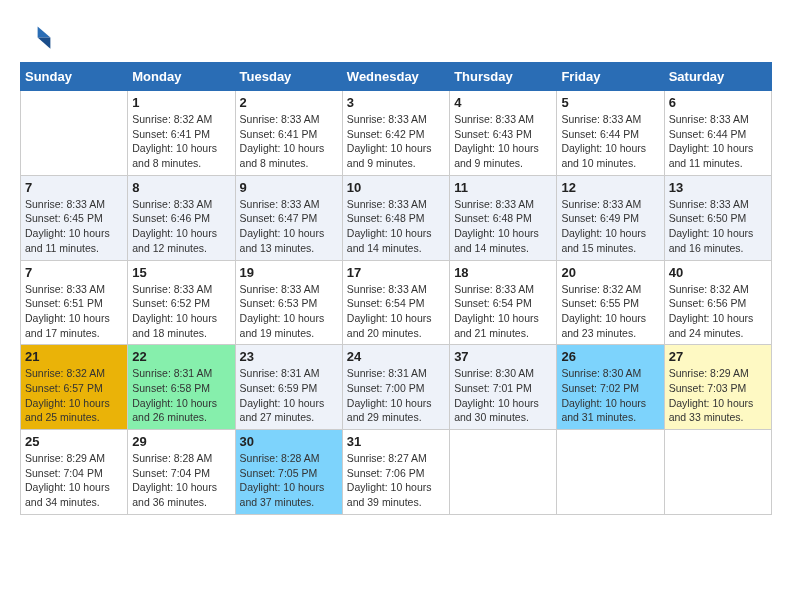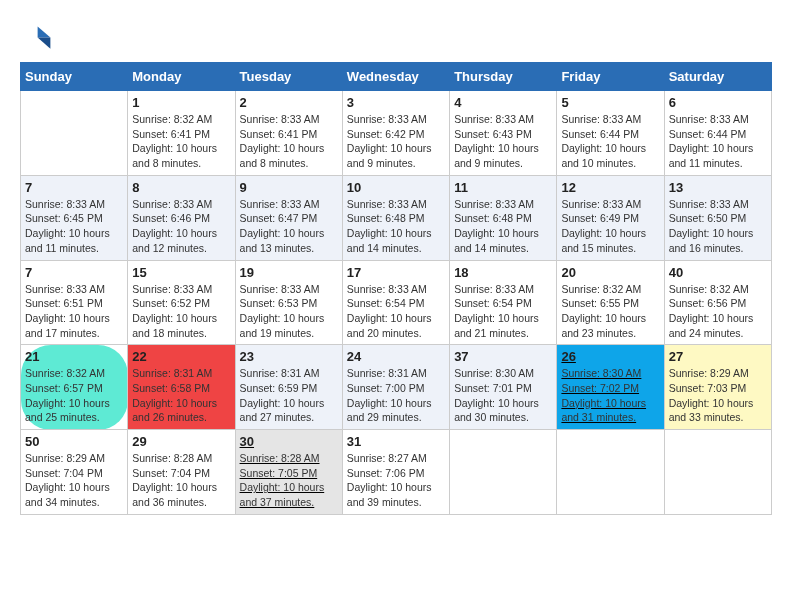--- a/index.html
+++ b/index.html
@@ -255,28 +255,28 @@
         </td>
         <td style="background-color: rgb(255, 255, 255);">
           <div class="day-num">40</div>
           <div class="day-info" style="white-space: pre-line;">Sunrise: 8:32 AM
 Sunset: 6:56 PM
 Daylight: 10 hours
 and 24 minutes.</div>
         </td>
       </tr>
       <tr>
-        <td style="background-color: #5eead4; border-radius: 30px;">
+        <td style="background-color: #eab308;">
           <div class="day-num">21</div>
           <div class="day-info" style="white-space: pre-line;">Sunrise: 8:32 AM
 Sunset: 6:57 PM
 Daylight: 10 hours
 and 25 minutes.</div>
         </td>
-        <td style="background-color: #ef4444;">
+        <td style="background-color: #86efac;">
           <div class="day-num">22</div>
           <div class="day-info" style="white-space: pre-line;">Sunrise: 8:31 AM
 Sunset: 6:58 PM
 Daylight: 10 hours
 and 26 minutes.</div>
         </td>
         <td style="background-color: rgb(238, 242, 249);">
           <div class="day-num">23</div>
           <div class="day-info" style="white-space: pre-line;">Sunrise: 8:31 AM
 Sunset: 6:59 PM
@@ -290,51 +290,51 @@
 Daylight: 10 hours
 and 29 minutes.</div>
         </td>
         <td style="background-color: rgb(238, 242, 249);">
           <div class="day-num">37</div>
           <div class="day-info" style="white-space: pre-line;">Sunrise: 8:30 AM
 Sunset: 7:01 PM
 Daylight: 10 hours
 and 30 minutes.</div>
         </td>
-        <td style="background-color: #0ea5e9; text-decoration: underline;">
+        <td style="background-color: #7dd3fc;">
           <div class="day-num">26</div>
           <div class="day-info" style="white-space: pre-line;">Sunrise: 8:30 AM
 Sunset: 7:02 PM
 Daylight: 10 hours
 and 31 minutes.</div>
         </td>
         <td style="background-color: #fef9c3;">
           <div class="day-num">27</div>
           <div class="day-info" style="white-space: pre-line;">Sunrise: 8:29 AM
 Sunset: 7:03 PM
 Daylight: 10 hours
 and 33 minutes.</div>
         </td>
       </tr>
       <tr>
         <td style="background-color: rgb(255, 255, 255);">
-          <div class="day-num">50</div>
+          <div class="day-num">25</div>
           <div class="day-info" style="white-space: pre-line;">Sunrise: 8:29 AM
 Sunset: 7:04 PM
 Daylight: 10 hours
 and 34 minutes.</div>
         </td>
         <td style="background-color: rgb(255, 255, 255);">
           <div class="day-num">29</div>
           <div class="day-info" style="white-space: pre-line;">Sunrise: 8:28 AM
 Sunset: 7:04 PM
 Daylight: 10 hours
 and 36 minutes.</div>
         </td>
-        <td style="background-color: #e5e5e5; text-decoration: underline;">
+        <td style="background-color: #7dd3fc;">
           <div class="day-num">30</div>
           <div class="day-info" style="white-space: pre-line;">Sunrise: 8:28 AM
 Sunset: 7:05 PM
 Daylight: 10 hours
 and 37 minutes.</div>
         </td>
         <td style="background-color: rgb(255, 255, 255);">
           <div class="day-num">31</div>
           <div class="day-info" style="white-space: pre-line;">Sunrise: 8:27 AM
 Sunset: 7:06 PM

